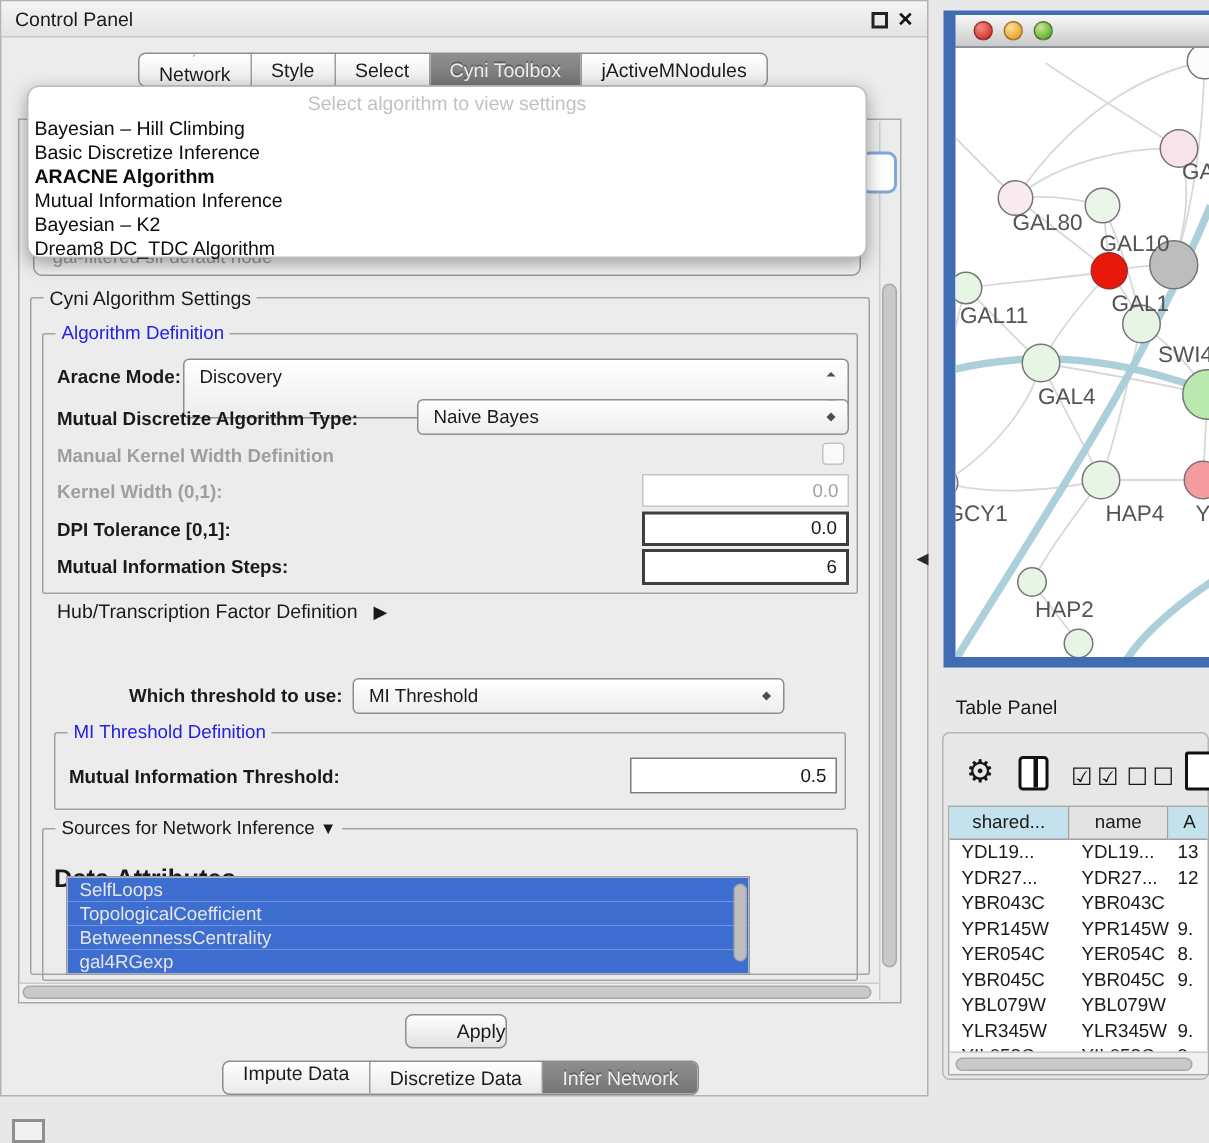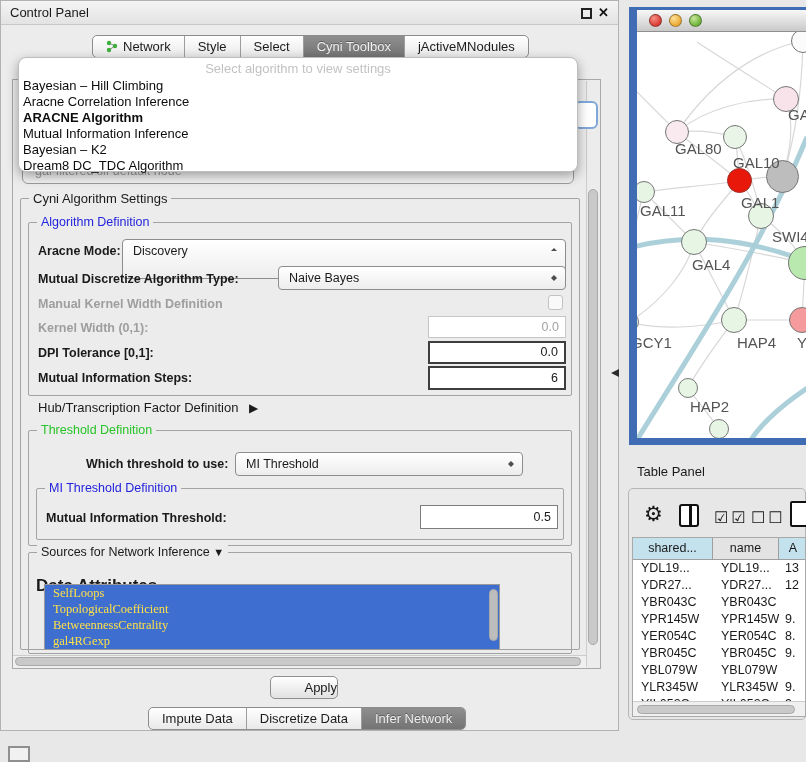--- a/index.html
+++ b/index.html
@@ -12,21 +12,21 @@
   .win { background:#ececec; border:1px solid #b2b2b2; }
   .win-titlebar { background:linear-gradient(#f4f4f4,#e3e3e3); border-bottom:1px solid #c8c8c8; }
   .win-title { font-size:13px; line-height:24px; padding-left:9px; }
   .wbtn-max { width:11px; height:11px; border:2px solid #222; background:transparent; }
   .wbtn-close { font-size:13px; font-weight:bold; line-height:14px; color:#111; }
 
   
   .seg { display:inline-flex; height:23px; border:1px solid #8d8d8d; border-radius:5px; overflow:hidden;
          background:linear-gradient(#ffffff,#e9e9e9); font-size:13px; }
   .seg > div { display:flex; align-items:center; gap:4px; padding:0 13px; border-left:1px solid #9d9d9d; color:#1c1c1c; }
-  .seg > div:first-child { border-left:none; }
+  .seg > div:first-child { border-left:none;flex-direction:column; }
   .seg > div.sel { background:linear-gradient(#8f8f8f,#747474); color:#efefef; text-shadow:0 -1px 0 #5d5d5d; }
 
   
   .dropdown { background:#fff; border:1px solid #bdbdbd; border-radius:8px;
               box-shadow:0 4px 12px rgba(0,0,0,.35); z-index:60; font-size:13px; padding-top:2px; }
   .dd-hint { text-align:center; color:#c2c2c2; height:18px; line-height:17px; }
   .dd-item { height:16px; line-height:16px; padding-left:4px; color:#0c0c0c; }
   .dd-item.bold { font-weight:bold; }
 
   
@@ -48,21 +48,21 @@
   
   .tf { background:#fff; border:1px solid #8f8f8f; font-size:12.5px; text-align:right; padding:0 6px; }
   .tf.strong { border:2px solid #3e3e3e; }
   .tf.disf { border:1px solid #c6c6c6; color:#a2a2a2; }
 
   .chk { width:15px; height:15px; border:1px solid #c2c2c2; border-radius:3px; background:#f9f9f9; }
 
   
   .dlist { background:#fff; border:1px solid #9a9a9a; overflow:hidden; }
   .dlist > div { height:16px; line-height:16px; font-size:12.5px; padding-left:8px; white-space:nowrap; }
-  .dlist > div.sel { background:#3e6ed0; color:#fde047;font-family:Liberation Serif, serif; }
+  .dlist > div.sel { background:#3e6ed0; color:#e5e5e5; }
 
   
   .sb-track-v { background:#ececec; border-left:1px solid #cdcdcd; }
   .thumb { background:#c9c9c9; border:1px solid #a9a9a9; border-radius:7px; }
   .sb-track-h { background:#f0f0f0; border-top:1px solid #cccccc; }
 
   .btn { background:linear-gradient(#ffffff,#e1e1e1); border:1px solid #8f8f8f; border-radius:5px;
          font-size:13px; text-align:right; }
 
   
@@ -139,21 +139,21 @@
 
   <div class="abs" style="left:22px;top:150px;width:552px;height:34px;border:1px solid #9b9b9b;border-radius:6px;background:#f3f3f3;z-index:5;">
     <div class="abs dis" style="left:12px;top:13px;font-size:12.5px;">gal-filtered sif default node</div>
   </div>
 
   <div class="abs" style="left:574px;top:101px;width:24px;height:28px;border:2px solid #7fa8d9;border-radius:6px;background:#fff;z-index:6;"></div>
 
   <div class="abs dropdown" style="left:18px;top:57px;width:560px;height:115px;">
     <div class="dd-hint">Select algorithm to view settings</div>
     <div class="dd-item">Bayesian – Hill Climbing</div>
-    <div class="dd-item">Aracne Correlation Inference</div>
+    <div class="dd-item">Basic Discretize Inference</div>
     <div class="dd-item bold">ARACNE Algorithm</div>
     <div class="dd-item">Mutual Information Inference</div>
     <div class="dd-item">Bayesian – K2</div>
     <div class="dd-item">Dream8 DC_TDC Algorithm</div>
   </div>
 
   <div class="abs grp" style="left:20px;top:198px;width:560px;height:452px;">
     <span class="gt" style="font-size:13px;">Cyni Algorithm Settings</span>
   </div>
 
@@ -175,23 +175,20 @@
   <div class="abs lbl" style="left:38px;top:346px;">DPI Tolerance [0,1]:</div>
   <div class="abs tf strong" style="left:428px;top:341px;width:138px;height:23px;line-height:19px;">0.0</div>
   <div class="abs lbl" style="left:38px;top:371px;">Mutual Information Steps:</div>
   <div class="abs tf strong" style="left:428px;top:366px;width:138px;height:24px;line-height:20px;">6</div>
 
   <div class="abs lbl-p" style="left:38px;top:400px;">
     <span>Hub/Transcription Factor Definition</span>
     <span style="font-size:12px;padding-left:7px;">▶</span>
   </div>
 
-  <div class="abs grp" style="left:28px;top:430px;width:544px;height:116px;">
-    <span class="gt green">Threshold Definition</span>
-  </div>
   <div class="abs lbl" style="left:86px;top:457px;">Which threshold to use:</div>
   <div class="abs combo" style="left:235px;top:452px;width:288px;height:24px;">
     <span>MI Threshold</span>
   </div>
   <div class="abs grp" style="left:36px;top:488px;width:528px;height:52px;">
     <span class="gt blue">MI Threshold Definition</span>
   </div>
   <div class="abs lbl" style="left:46px;top:511px;">Mutual Information Threshold:</div>
   <div class="abs tf" style="left:420px;top:505px;width:138px;height:24px;line-height:22px;border-color:#7d7d7d;">0.5</div>
 

